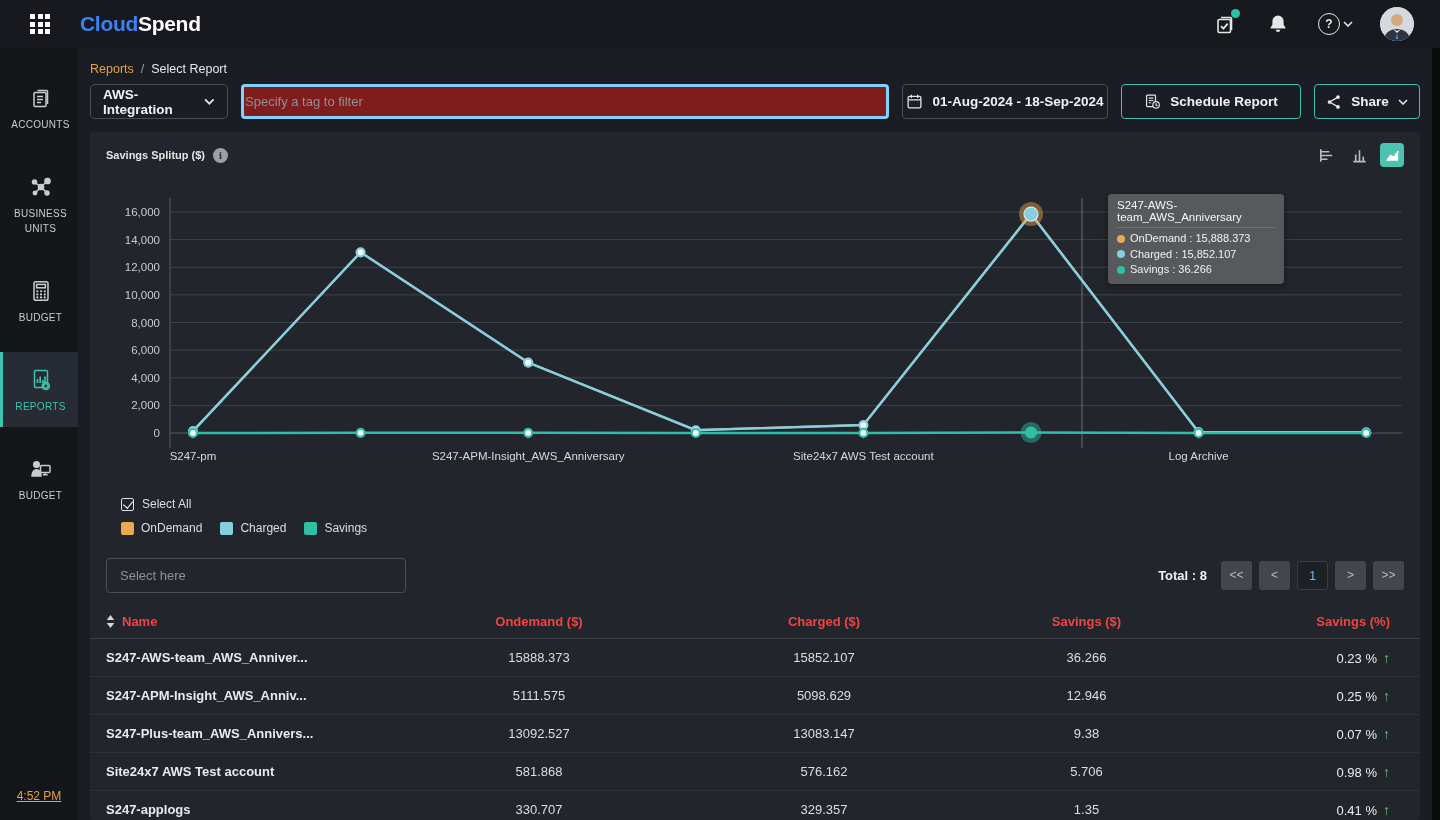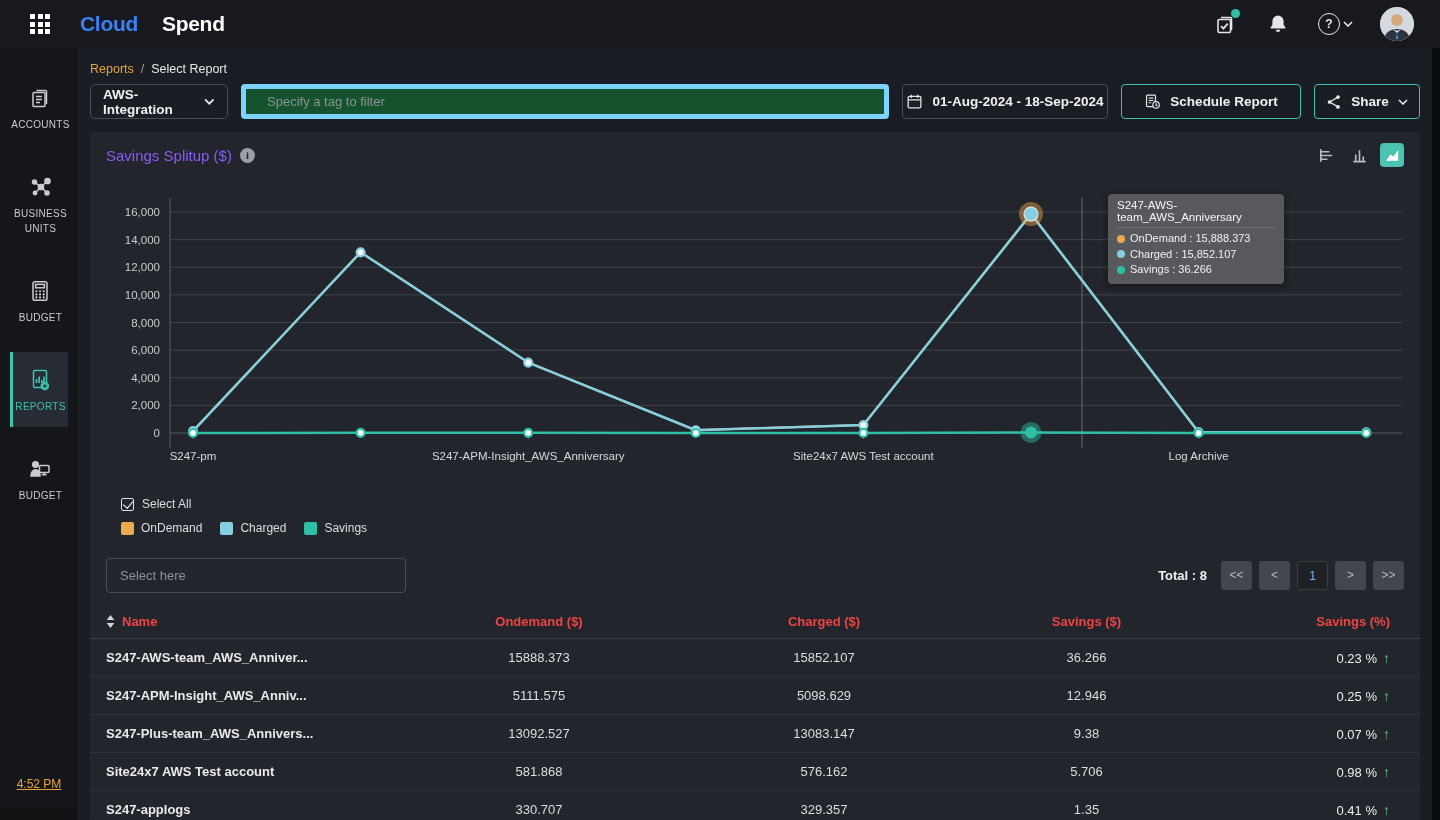--- a/index.html
+++ b/index.html
@@ -5,30 +5,30 @@
   * { box-sizing: border-box; margin: 0; padding: 0; }
   html,body { width:1440px; height:820px; overflow:hidden; background:#101214;
     font-family:"Liberation Sans", sans-serif; color:#e7e8ea; }
 
   
   .topbar { height:48px; background:#17191e; display:flex; align-items:center;
     padding:0 26px 0 30px; position:relative; z-index:5; }
   .grid-icon { display:grid; grid-template-columns:repeat(3,5px); grid-gap:2.5px; cursor:pointer; }
   .grid-icon span { width:5px; height:5px; background:#ffffff; }
   .logo { margin-left:30px; font-size:21px; font-weight:bold; letter-spacing:-0.3px; }
-  .logo .c1 { color:#3b82f6; } .logo .c2 { color:#ffffff;padding-left:24px; }
+  .logo .c1 { color:#3b82f6; } .logo .c2 { color:#ffffff; }
   .topbar-right { margin-left:auto; display:flex; align-items:center; gap:27px; }
   .tb-icon { position:relative; width:26px; height:26px; display:flex; align-items:center; justify-content:center; cursor:pointer; }
   .badge-dot { position:absolute; top:-2px; right:-2px; width:9px; height:9px; border-radius:50%; background:#2fbfa6; }
   .help-wrap { display:flex; align-items:center; gap:3px; cursor:pointer; }
   .avatar { width:34px; height:34px; border-radius:50%; overflow:hidden; background:#c9ced5; cursor:pointer; }
 
   
-  .sidebar { position:fixed; left:0; top:48px; bottom:12px; width:78px; background:#14161a;
-    display:flex; flex-direction:column; z-index:4;align-items:center; }
+  .sidebar { position:fixed; left:0; top:48px; bottom:0; width:78px; background:#14161a;
+    display:flex; flex-direction:column; z-index:4; }
   .side-item { display:flex; flex-direction:column; align-items:center; gap:6px;
     padding:15px 2px 13px; color:#c9ccd0; cursor:pointer; border-left:3px solid transparent; }
   .side-item .slabel { font-size:10px; letter-spacing:.3px; text-align:center; line-height:1.5; }
   .side-item.active { background:#272b33; border-left-color:#3fc2ae; color:#3fc2ae; }
   .side-item + .side-item { margin-top:14px; }
   .side-time { margin-top:auto; padding:14px 0 16px; text-align:center; }
   .side-time span { color:#e8a33d; font-size:12px; text-decoration:underline; }
 
   
   .scroll-strip { position:fixed; right:0; top:48px; bottom:0; width:8px; background:#0a0b0d; z-index:6; }
@@ -36,34 +36,34 @@
 
   .breadcrumb { font-size:12.5px; height:18px; display:flex; align-items:center; gap:7px; }
   .breadcrumb .bc-parent { color:#e8a33d; cursor:pointer; }
   .breadcrumb .bc-sep { color:#9a9da1; }
   .breadcrumb .bc-current { color:#e6e7e9; }
 
   .controls { display:flex; gap:13px; margin-top:6px; height:35px; }
   .dd-integration { width:138px; border:1px solid #4a4e54; border-radius:5px; background:transparent;
     display:flex; align-items:center; justify-content:space-between; padding:0 12px; cursor:pointer; }
   .dd-integration .dd-label { font-size:13.5px; font-weight:bold; color:#f0f1f2; }
-  .tag-input { flex:1; background:#14532d; border:5px solid #7dd3fc; border-radius:4px;
-    color:#e7e8ea; font-size:13px; padding:0 21px; outline:none; font-family:"Liberation Sans",sans-serif; }
+  .tag-input { flex:1; background:#7f1d1d; border:3px solid #7dd3fc; border-radius:4px;
+    color:#e7e8ea; font-size:13px; padding:0 1px; outline:none; font-family:"Liberation Sans",sans-serif; }
   .tag-input::placeholder { color:#8e9196; }
   .date-btn { width:206px; border:1px solid #4a4e54; border-radius:4px; display:flex; align-items:center;
     justify-content:center; gap:9px; font-size:13.5px; font-weight:bold; color:#f0f1f2; cursor:pointer; background:transparent; }
   .teal-btn { border:1px solid #3fc2ae; border-radius:4px; background:transparent; color:#f0f1f2;
     font-size:13.5px; font-weight:bold; display:flex; align-items:center; justify-content:center; gap:9px; cursor:pointer; }
   .btn-schedule { width:180px; }
   .btn-share { width:106px; }
 
   
   .panel { margin-top:13px; height:688px; background:#22252b; border-radius:3px; overflow:hidden; }
   .panel-head { height:46px; display:flex; align-items:center; padding:0 16px; }
-  .panel-title { font-size:15px; font-weight:normal; color:#8b5cf6; }
+  .panel-title { font-size:11px; font-weight:bold; color:#e5e5e5; }
   .info-icon { width:15px; height:15px; border-radius:50%; background:#9ca0a6; color:#22252b;
     font-size:10.5px; font-weight:bold; display:inline-flex; align-items:center; justify-content:center;
     margin-left:8px; font-family:"Liberation Serif", serif; }
   .view-toggles { margin-left:auto; display:flex; align-items:center; gap:9px; }
   .vt { width:24px; height:24px; display:flex; align-items:center; justify-content:center;
     border-radius:4px; color:#b9bcc0; cursor:pointer; }
   .vt.active { background:#4cc3b0; color:#ffffff; }
 
   .chart-wrap { position:relative; height:312px; }
   .chart-wrap svg text { font-family:"Liberation Sans", sans-serif; }

